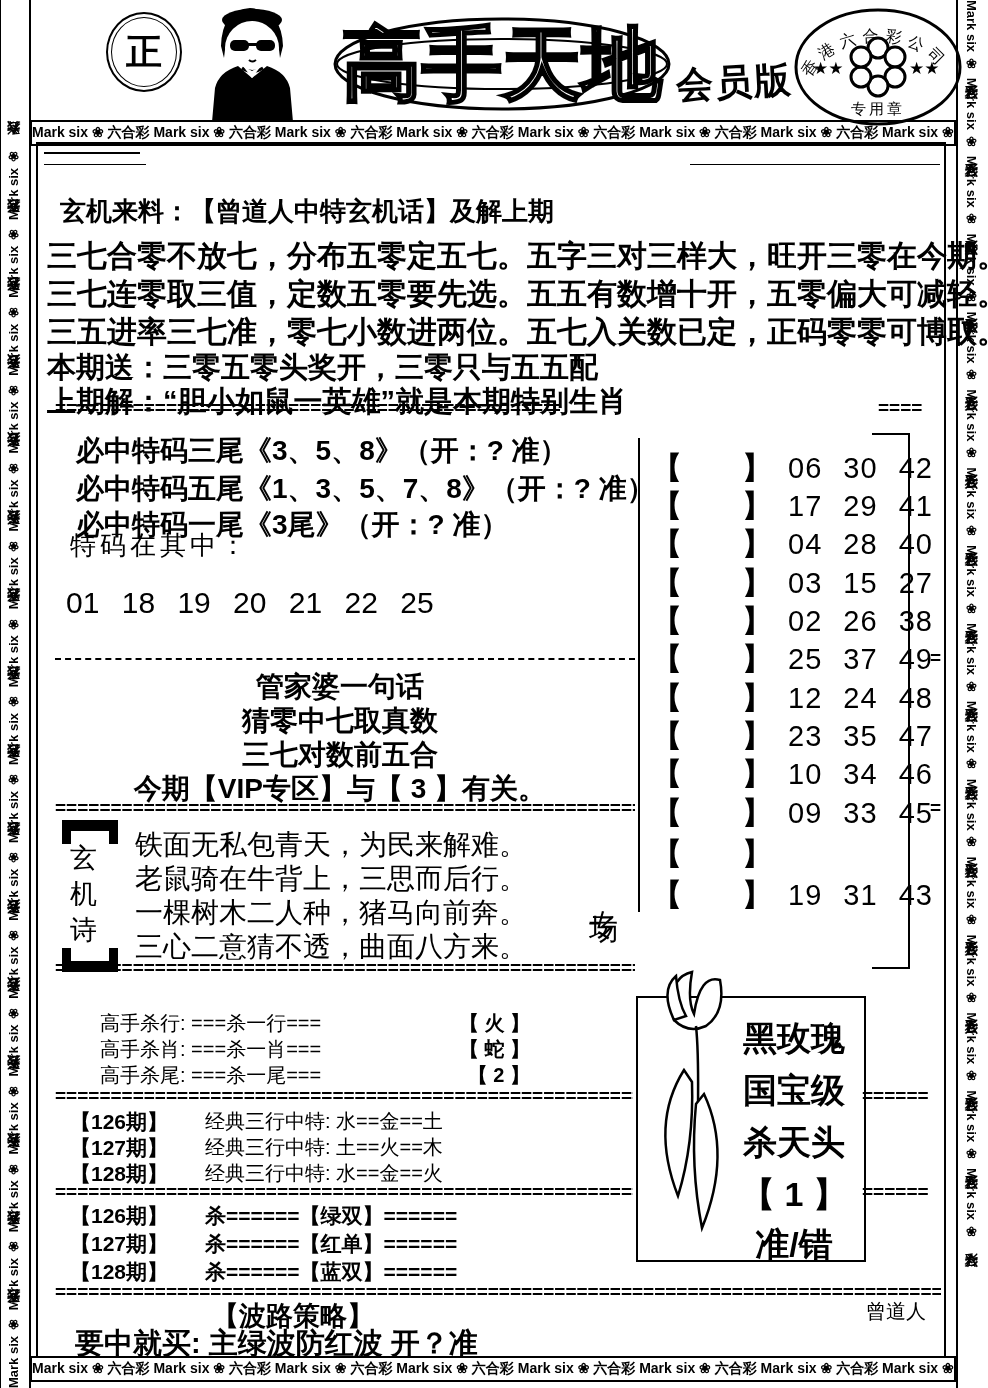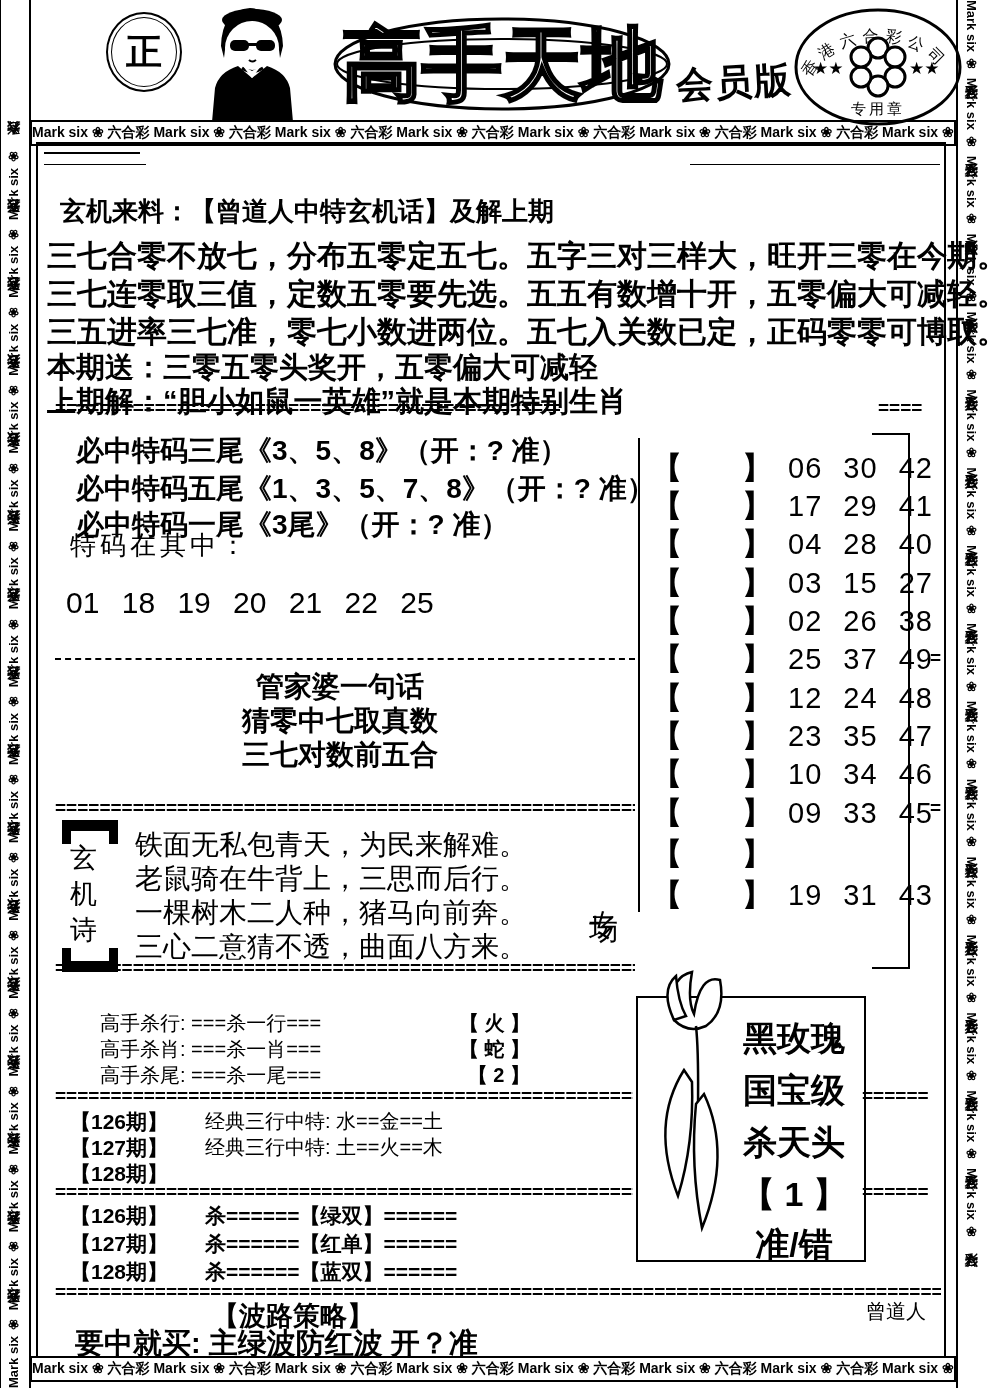--- a/index.html
+++ b/index.html
@@ -115,39 +115,40 @@
 
   <div class="main-box"></div>
   <div class="thin" style="left:44px;top:152px;width:96px;"></div>
   <div class="thin" style="left:44px;top:164px;width:102px;border-top-width:1px;"></div>
   <div class="thin" style="left:690px;top:164px;width:250px;border-top-width:1px;"></div>
 
   <div class="abs t-b" style="left:60px;top:194px;font-size:26px;">玄机来料：【曾道人中特玄机话】及解上期</div>
   <div class="abs t-b" style="left:47px;top:236px;font-size:30px;">三七合零不放七，分布五零定五七。五字三对三样大，旺开三零在今期。</div>
   <div class="abs t-b" style="left:47px;top:274px;font-size:30px;">三七连零取三值，定数五零要先选。五五有数增十开，五零偏大可减轻。</div>
   <div class="abs t-b" style="left:47px;top:312px;font-size:30px;">三五进率三七准，零七小数进两位。五七入关数已定，正码零零可博取。</div>
-  <div class="abs t-b" style="left:47px;top:348px;font-size:29px;">本期送：三零五零头奖开，五零偏大可减轻</div>
+  <div class="abs t-b" style="left:47px;top:348px;font-size:29px;">本期送：三零五零头奖开，三零只与五五配</div>
   <div class="abs t-b" style="left:47px;top:382px;font-size:29px;">上期解：“胆小如鼠一英雄”就是本期特别生肖</div>
 
   <div class="sep" style="left:55px;top:398px;width:505px;">==============================================:</div>
   <div class="sep" style="left:878px;top:398px;width:60px;">====</div>
 
   <div class="abs t-b" style="left:76px;top:432px;font-size:28px;">必中特码三尾《3、5、8》（开：? 准）</div>
   <div class="abs t-b" style="left:76px;top:470px;font-size:28px;">必中特码五尾《1、3、5、7、8》（开：? 准）</div>
   <div class="abs t-b" style="left:76px;top:506px;font-size:28px;">必中特码一尾《3尾》（开：? 准）</div>
 
   <div class="abs" style="left:70px;top:528px;font-size:26px;letter-spacing:4px;">特码在其中：</div>
   <div class="abs" style="left:66px;top:586px;font-size:30px;word-spacing:14px;">01 18 19 20 21 22 25</div>
 
   <div class="sep-dash" style="left:55px;top:658px;width:580px;"></div>
   <div class="sep" style="left:930px;top:648px;width:14px;">=</div>
 
   <div class="centerblk" style="top:668px;font-size:28px;">管家婆一句话</div>
   <div class="centerblk" style="top:702px;font-size:28px;">猜零中七取真数</div>
   <div class="centerblk" style="top:736px;font-size:28px;">三七对数前五合</div>
+  <div class="centerblk" style="top:770px;font-size:28px;">今期【VIP专区】与【 3 】有关。</div>
 
   <div class="sep" style="left:55px;top:798px;width:580px;">================================================================================</div>
   <div class="sep" style="left:930px;top:798px;width:14px;">=</div>
 
   <div class="bk bk-t" style="top:820px;"></div>
   <div class="plabel" style="top:840px;">玄</div>
   <div class="plabel" style="top:876px;">机</div>
   <div class="plabel" style="top:912px;">诗</div>
   <div class="bk bk-b" style="top:948px;"></div>
   <div class="abs" style="left:135px;top:826px;font-size:28px;">铁面无私包青天，为民来解难。</div>
@@ -178,20 +179,21 @@
   <div class="prow" style="top:1108px;">
     <span class="tag">【126期】</span>
     <span>经典三行中特: 水==金==土</span>
   </div>
   <div class="prow" style="top:1134px;">
     <span class="tag">【127期】</span>
     <span>经典三行中特: 土==火==木</span>
   </div>
   <div class="prow" style="top:1160px;">
     <span class="tag">【128期】</span>
+    <span>经典三行中特: 水==金==火</span>
   </div>
 
   <div class="sep" style="left:55px;top:1182px;width:578px;">================================================================================</div>
   <div class="sep" style="left:862px;top:1182px;width:80px;">======</div>
 
   <div class="prow shrow" style="top:1202px;">
     <span class="tag">【126期】</span>
     <span class="tx">杀======【绿双】======</span>
   </div>
   <div class="prow shrow" style="top:1230px;">

